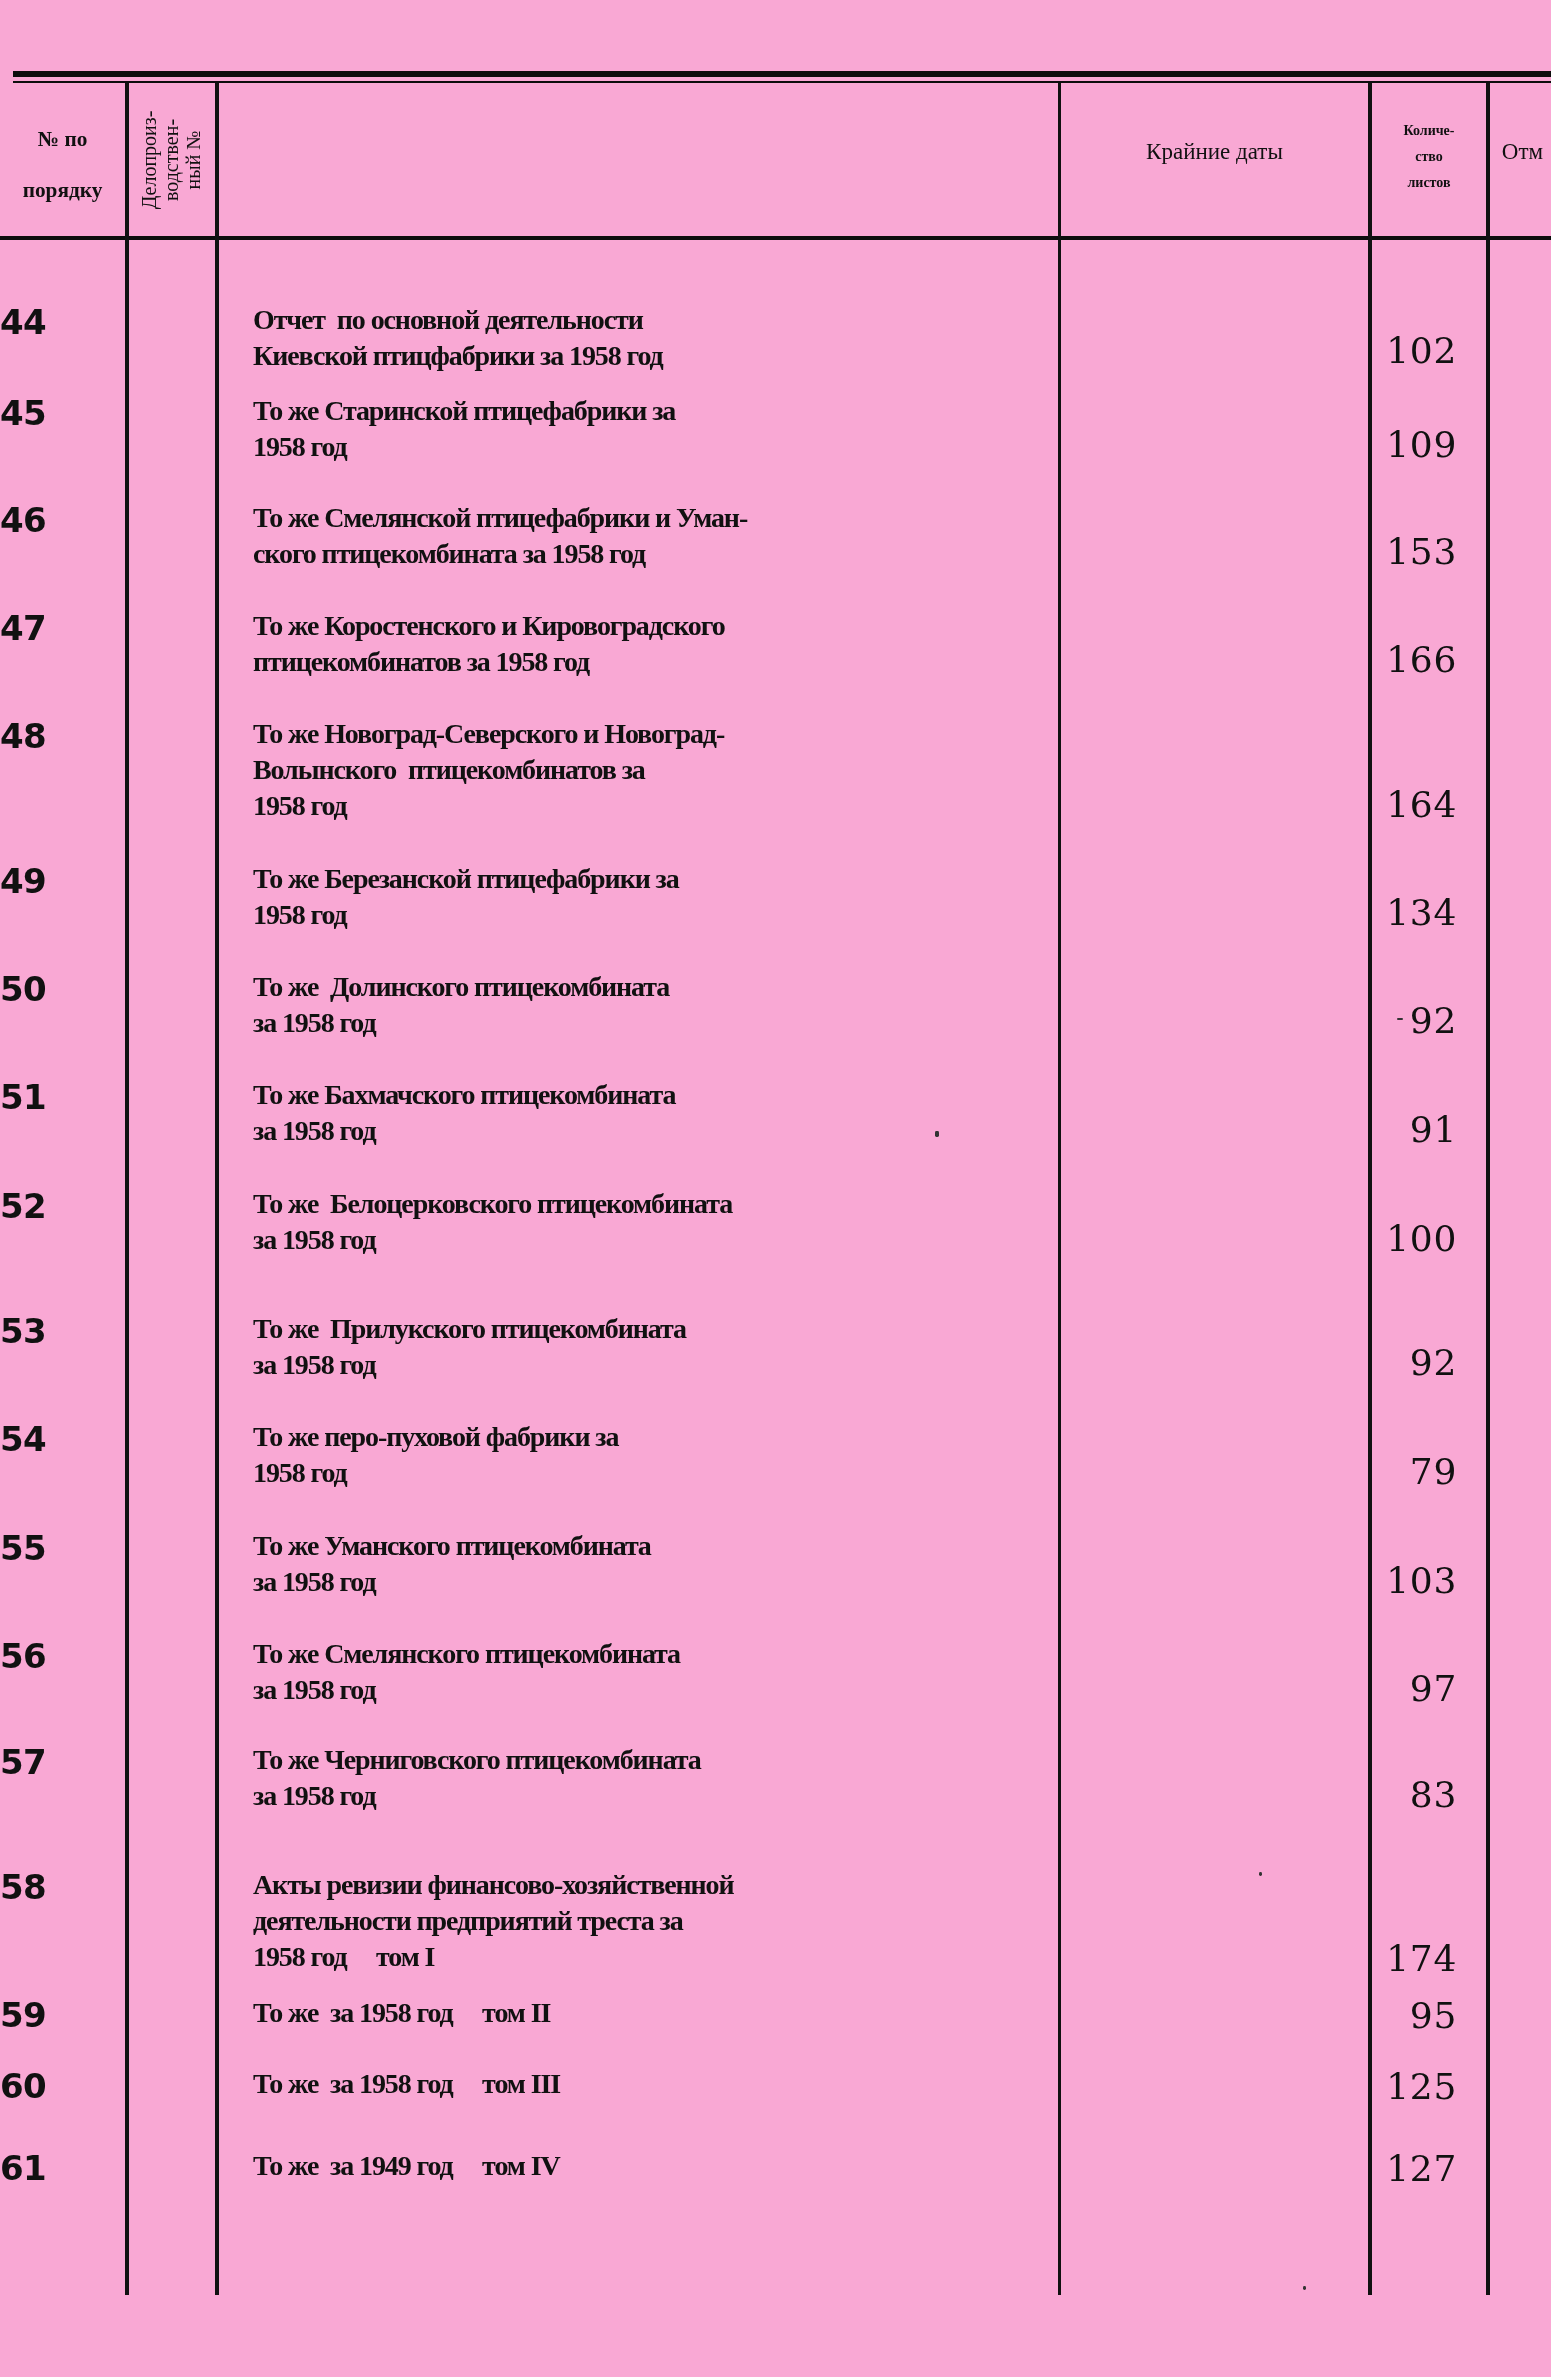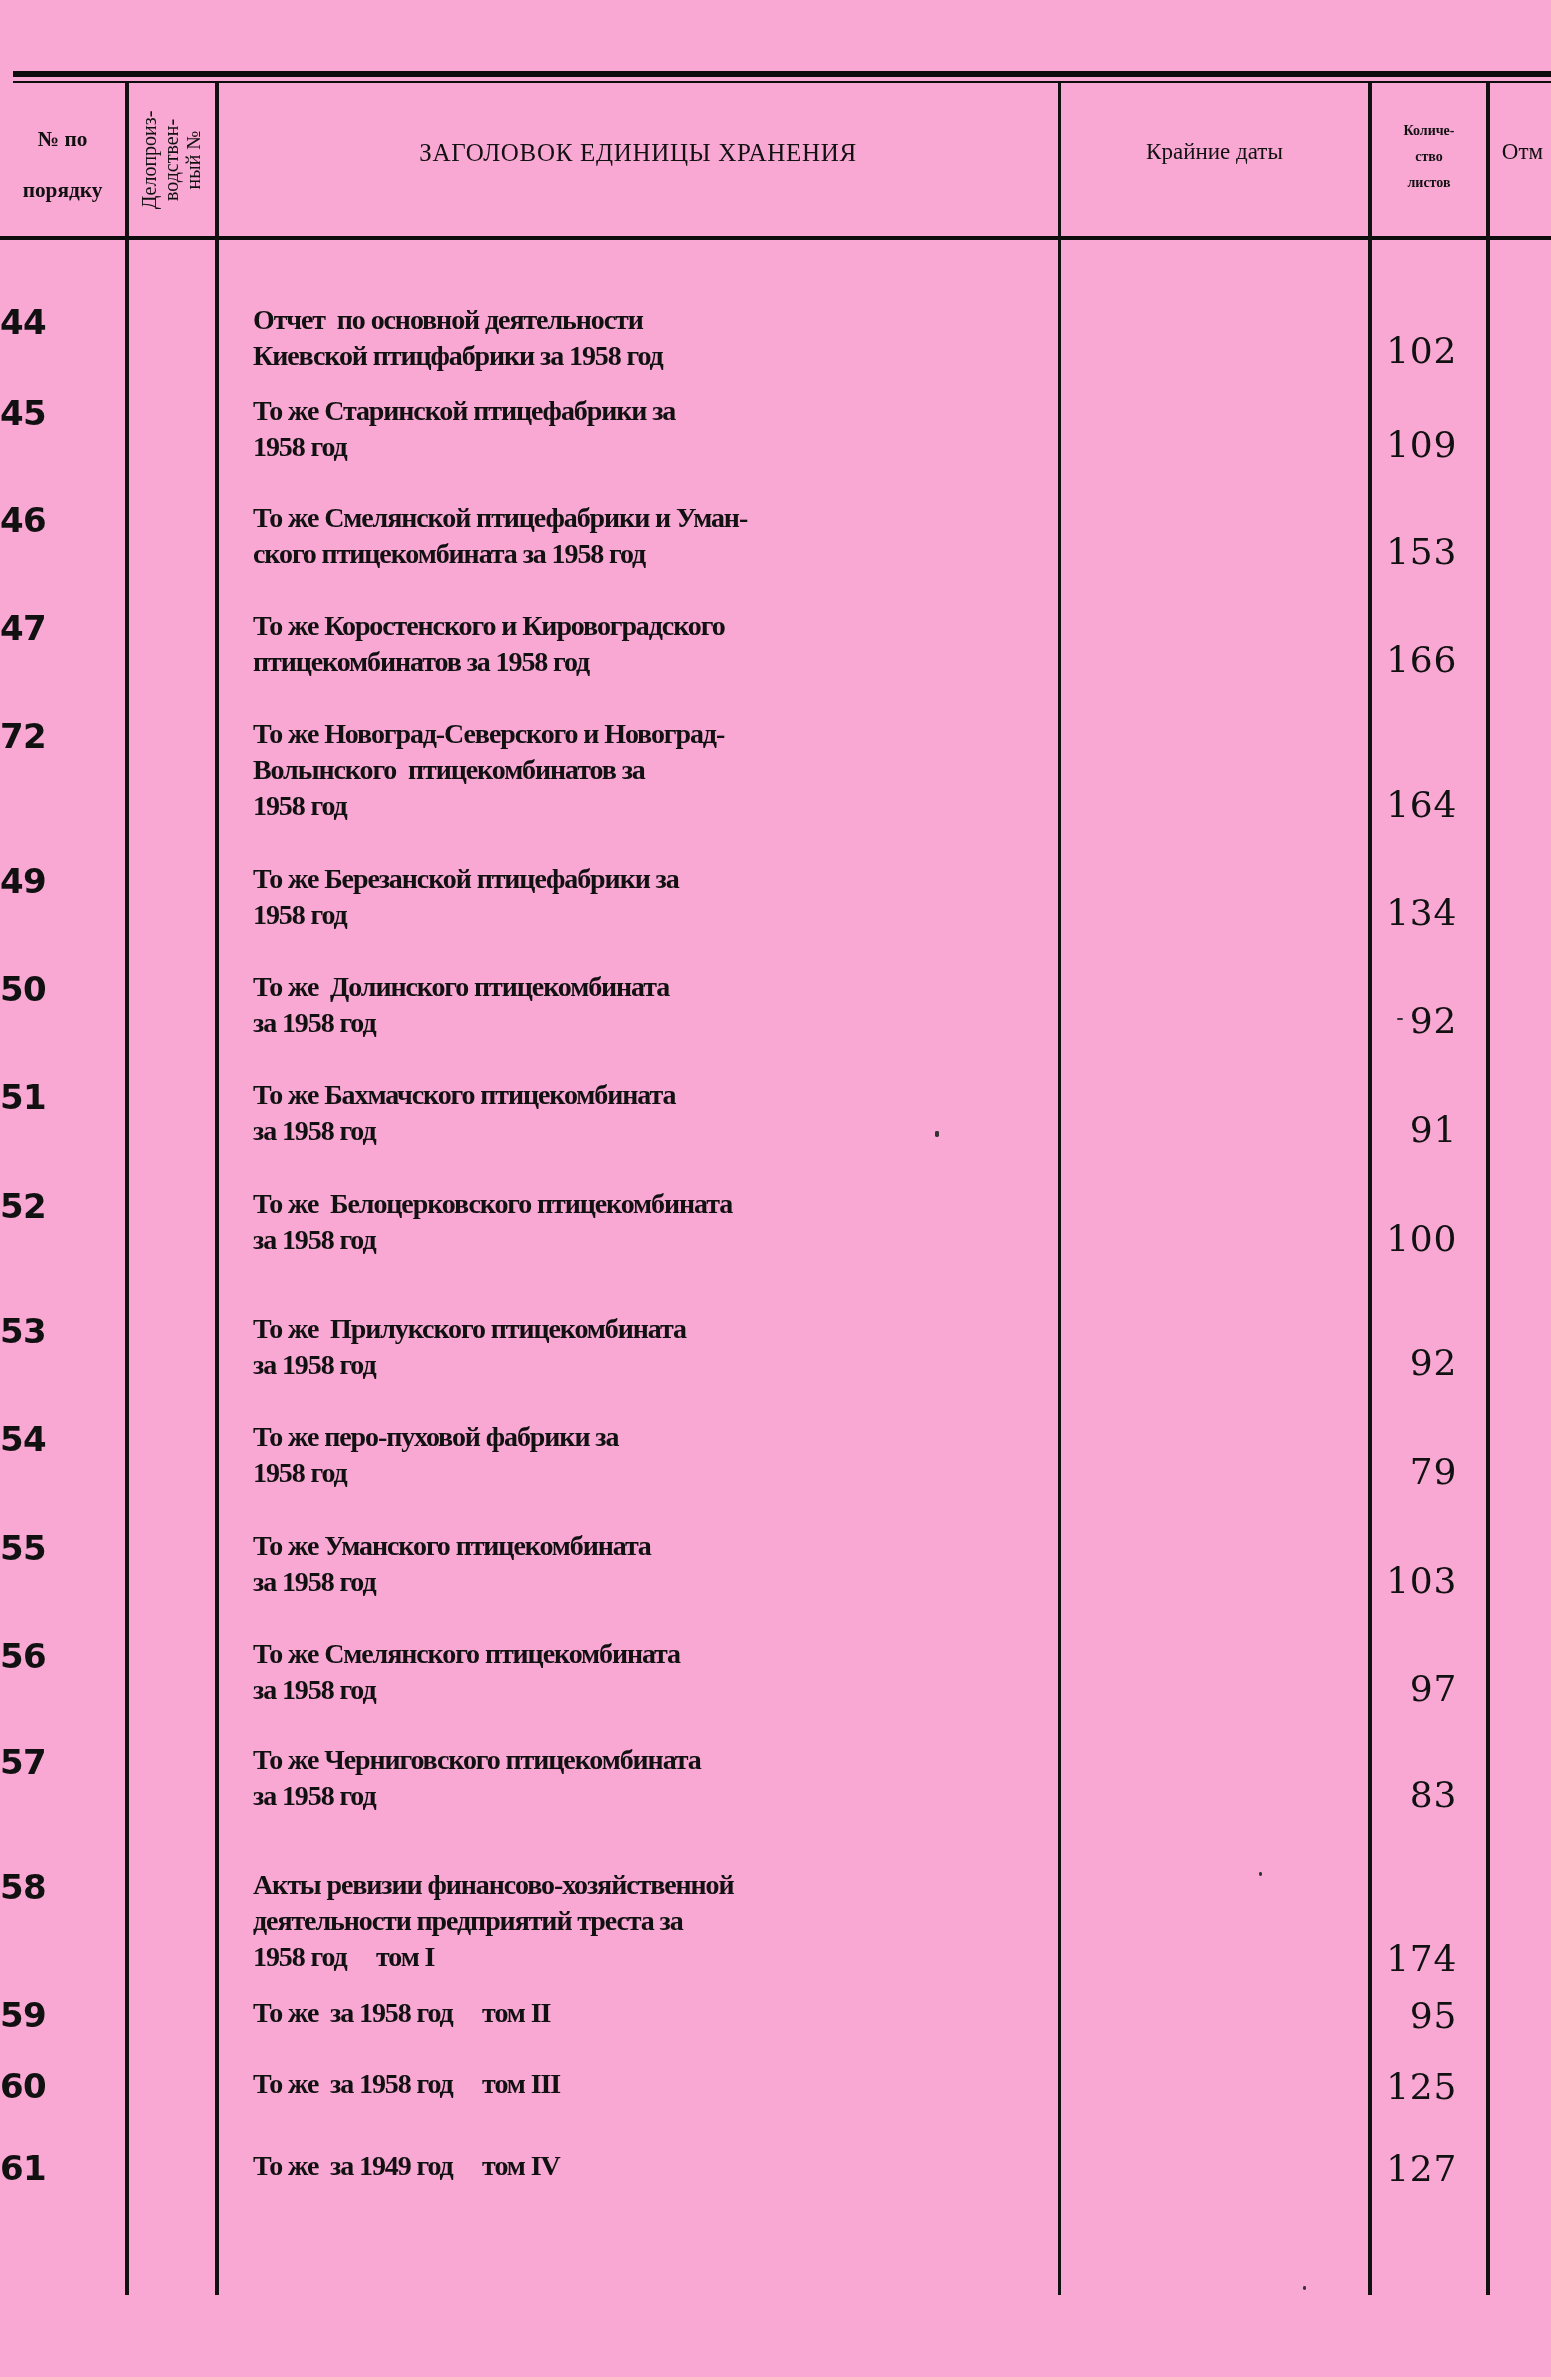--- a/index.html
+++ b/index.html
@@ -59,21 +59,20 @@
     <div>№ по</div>
     <div>порядку</div>
   </div>
   <div class="hdr hdr-delo">
     <div class="rot">
       <div>Делопроиз-</div>
       <div>водствен-</div>
       <div>ный №</div>
     </div>
   </div>
-  <div class="hdr hdr-title">ЗАГОЛОВОК ЕДИНИЦЫ ХРАНЕНИЯ</div>
   <div class="hdr hdr-dates">Крайние даты</div>
   <div class="hdr hdr-count">
     <div>Количе-</div>
     <div>ство</div>
     <div>листов</div>
   </div>
   <div class="hdr hdr-notes">Отм</div>
 
   <div class="row" style="top:302px">
     <div class="cell-num">44</div>
@@ -105,21 +104,21 @@
   <div class="row" style="top:608px">
     <div class="cell-num">47</div>
     <div class="cell-delo"></div>
     <div class="cell-title">То же Коростенского и Кировоградского
 птицекомбинатов за 1958 год</div>
     <div class="cell-dates"></div>
     <div class="cell-count" style="top:31px">166</div>
   </div>
 
   <div class="row" style="top:716px">
-    <div class="cell-num">72</div>
+    <div class="cell-num">48</div>
     <div class="cell-delo"></div>
     <div class="cell-title">То же Новоград-Северского и Новоград-
 Волынского  птицекомбинатов за
 1958 год</div>
     <div class="cell-dates"></div>
     <div class="cell-count" style="top:68px">164</div>
   </div>
 
   <div class="row" style="top:861px">
     <div class="cell-num">49</div>

